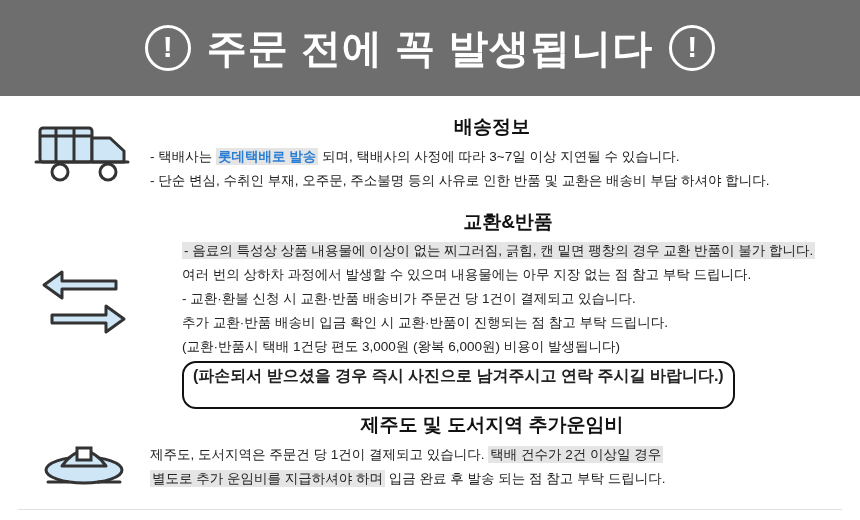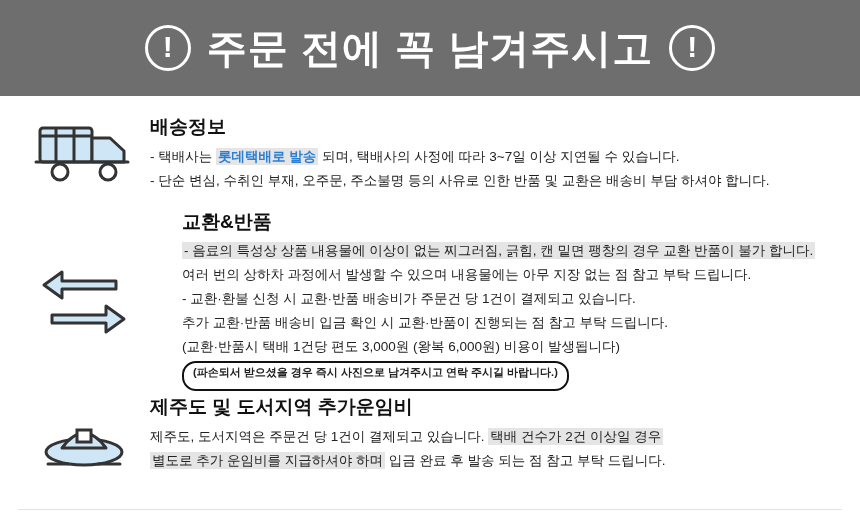--- a/index.html
+++ b/index.html
@@ -74,43 +74,44 @@
   .sec-body {
     flex: 1;
     padding-right: 8px;
   }
   .sec-title {
     font-size: 19px;
     font-weight: bold;
     color: #111111;
     margin: 0 0 8px 0;
     line-height: 1.2;
+    text-align: center;
   }
   .line {
     font-size: 13.5px;
     color: #222222;
     line-height: 1.55;
     margin: 0 0 3px 0;
     white-space: nowrap;
   }
   .hl-blue {
     background: #e5e5e5;
     padding: 1px 2px;
   }
   .t-blue {
     color: #2a7fd4;
     font-weight: bold;
   }
   .boxed {
     display: inline-block;
     border: 2px solid #111111;
     border-radius: 14px;
-    padding: 1px 9px 8px 9px;
-    font-weight: bold;
-    font-size: 11px;
+    padding: 1px 9px 18px 9px;
+    font-weight: bold;
+    font-size: 16px;
   }
   .sec-ship { margin-top: 6px; }
   .sec-exchange { margin-top: 16px; gap: 32px; }
   .sec-jeju { margin-top: 2px; }
 
   .sec-icon-exchange { padding-top: 52px; }
   .sec-icon-jeju { padding-top: 10px; }
 
   .footer-rule {
     position: absolute;
@@ -123,21 +124,21 @@
 </style>
 </head>
 <body>
 
 <div class="page">
 
   <div class="banner">
     <div class="excl-circle">
       <span>!</span>
     </div>
-    <div class="banner-title">주문 전에 꼭 남겨주시고</div>
+    <div class="banner-title">주문 전에 꼭 발생됩니다</div>
     <div class="excl-circle">
       <span>!</span>
     </div>
   </div>
 
   <div class="content">
 
     <div class="section sec-ship">
       <div class="sec-icon">
         <svg width="100" height="74" viewBox="0 0 100 74" aria-hidden="true">

